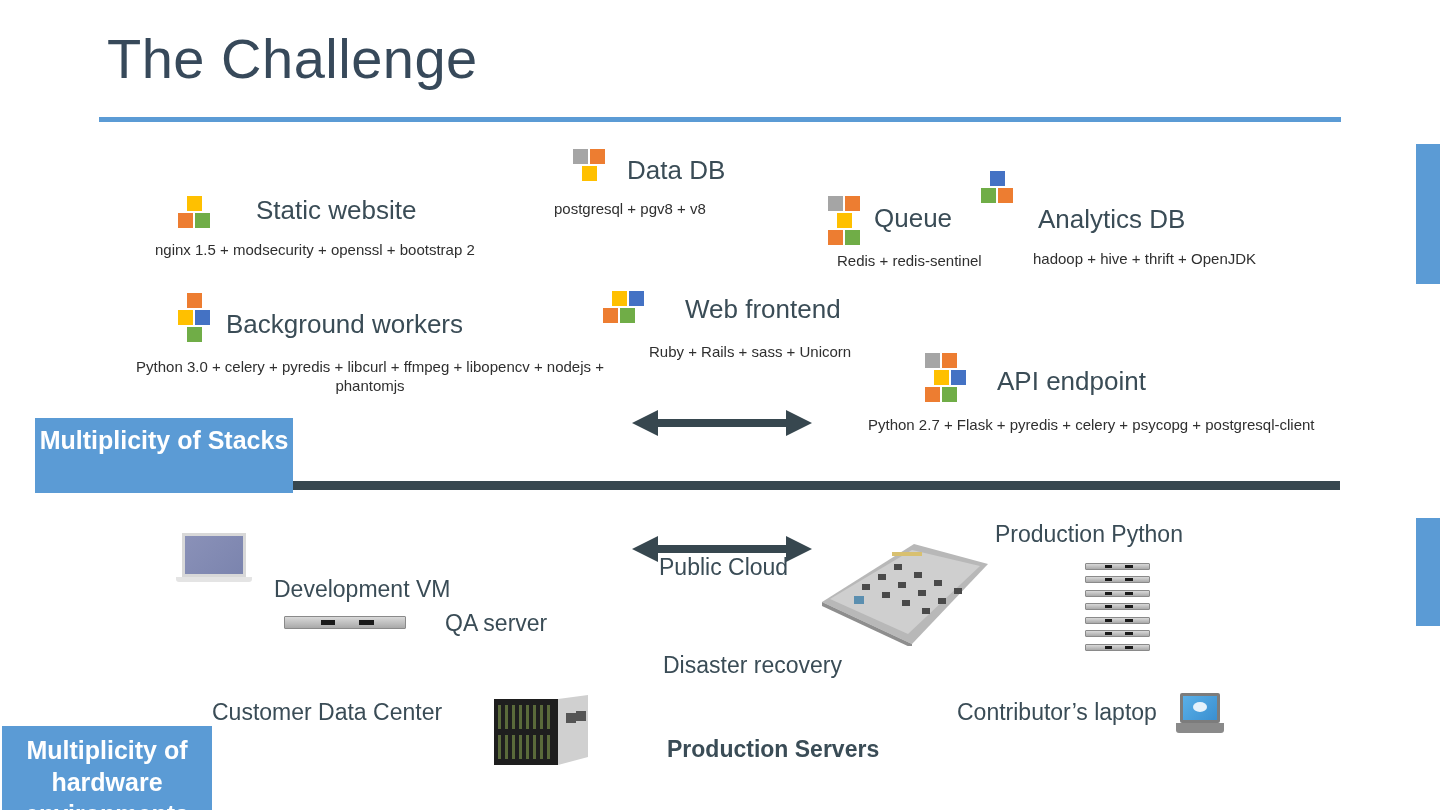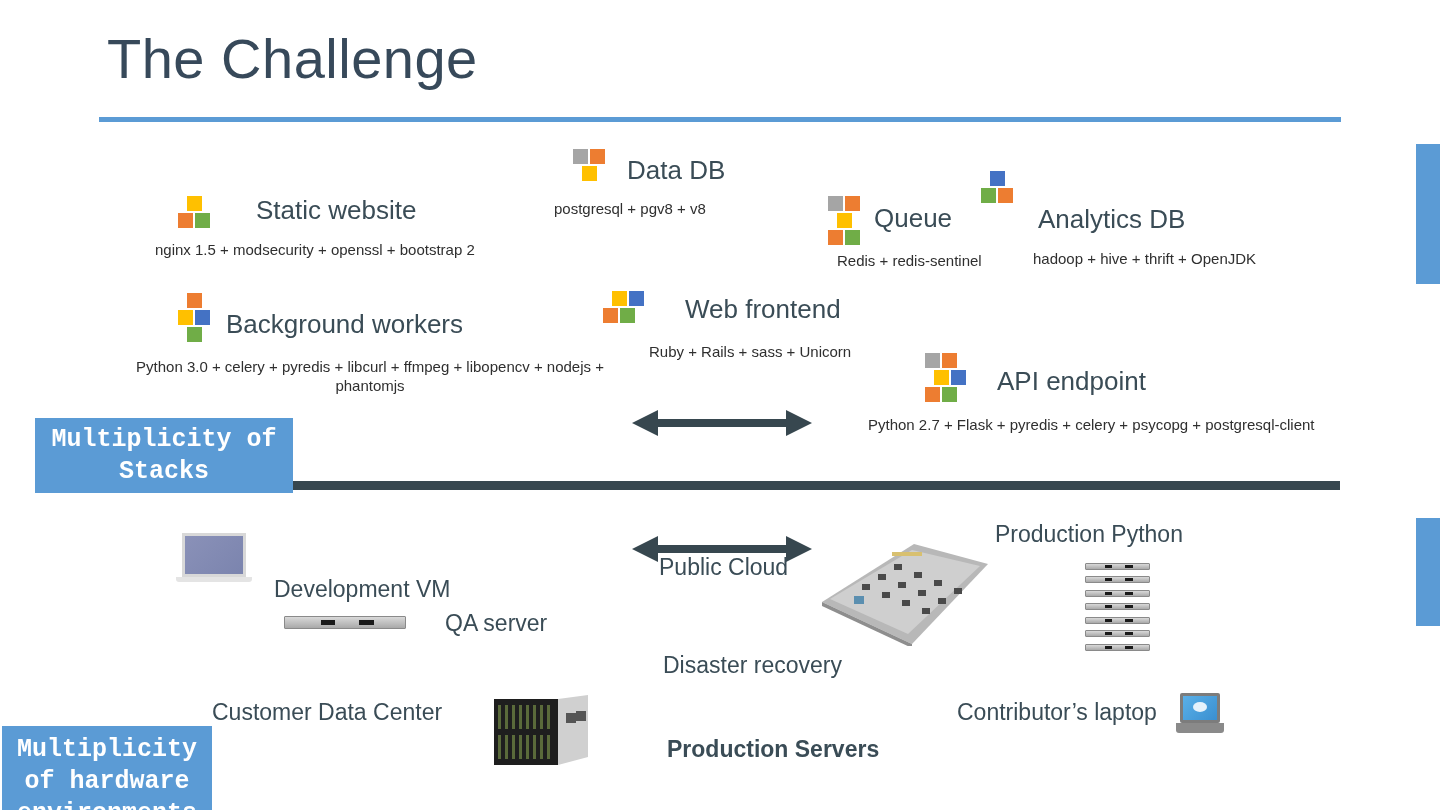--- a/index.html
+++ b/index.html
@@ -20,21 +20,21 @@
   .stack-sub { font-size: 15px; color: #2f2f2f; white-space: nowrap; text-align: center; }
   .env-label { font-size: 23px; color: #3a4c56; white-space: nowrap; }
   .sq { position: absolute; width: 15px; height: 15px; }
   .c-orange { background: #ed7d31; }
   .c-yellow { background: #ffc000; }
   .c-green  { background: #70ad47; }
   .c-blue   { background: #4472c4; }
   .c-gray   { background: #a5a5a5; }
   .callout {
     background: #5b9bd5; color: #ffffff; font-weight: bold; font-size: 25px;
-    text-align: center; line-height: 32px; box-sizing: border-box; font-family: Liberation Mono, monospace;
+    text-align: center; line-height: 32px; box-sizing: border-box;
   }
   .divider { left: 293px; top: 481px; width: 1047px; height: 9px; background: #37474f; }
   .laptop-screen { background: linear-gradient(135deg,#8a91b8,#7b84ae); border: 3px solid #d8d8d8; box-sizing: border-box; }
   .laptop-base { background: #e4e4e4; border-radius: 0 0 3px 3px; }
   .rack-unit {
     position: absolute; background: linear-gradient(#d9d9d9,#a9a9a9); border: 1px solid #8a8a8a;
     box-sizing: border-box; border-radius: 1px;
   }
   .rack-unit::before, .rack-unit::after {
     content: ""; position: absolute; top: 25%; height: 50%; width: 12%; background: #1a1a1a;

